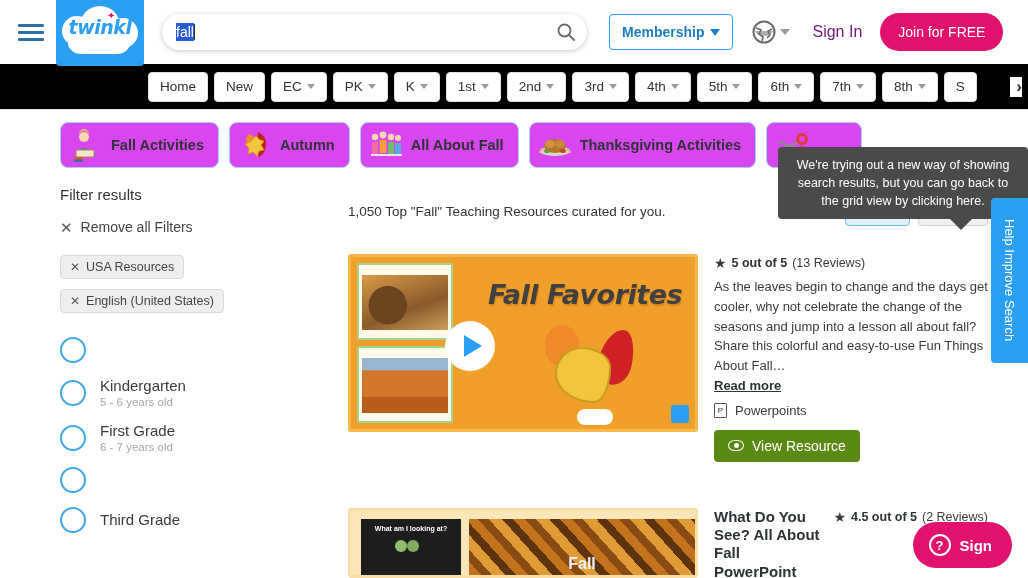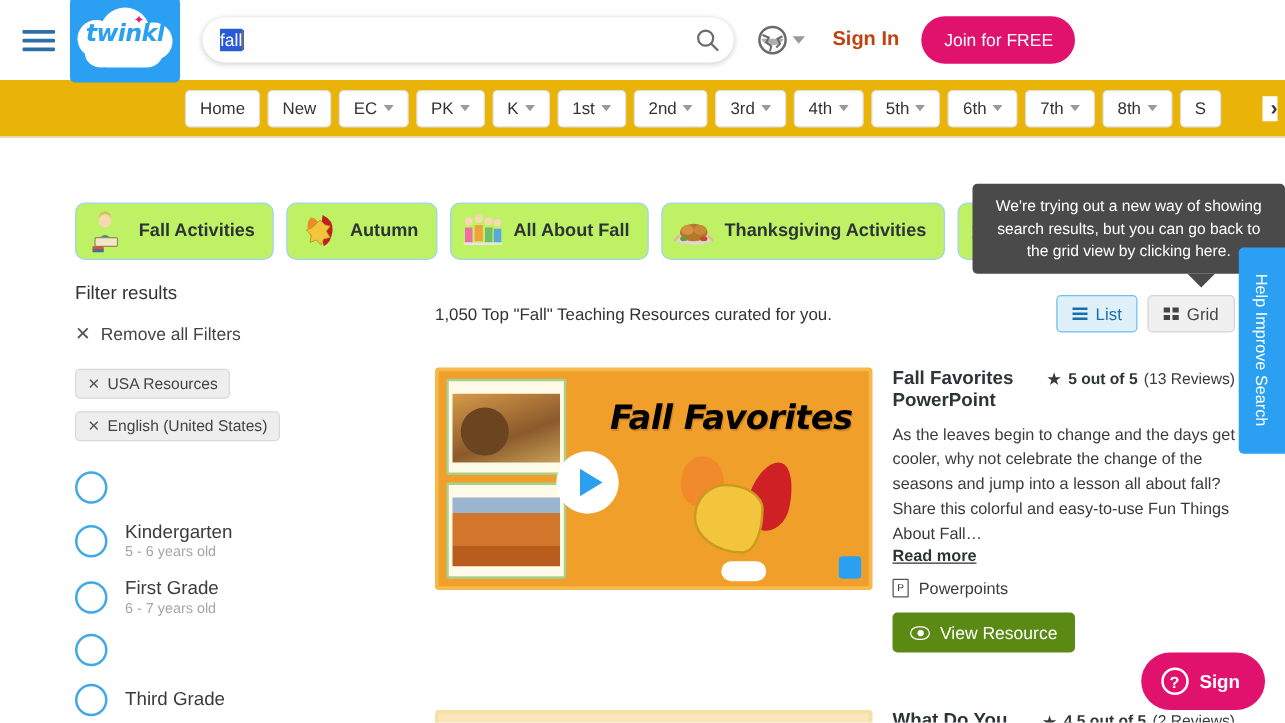--- a/index.html
+++ b/index.html
@@ -86,39 +86,39 @@
     display: flex; align-items: center; gap: 6px;
     color: #1b7fc4; font-weight: bold; font-size: 14px;
     cursor: pointer; background: #fff;
   }
   .globe-wrap { margin-left: 18px; display: flex; align-items: center; gap: 3px; cursor: pointer; }
   .globe { width: 26px; height: 26px; }
   .caret-gray { width:0;height:0;border-left:5px solid transparent;border-right:5px solid transparent;border-top:6px solid #9a9a9a; }
   .caret-blue { width:0;height:0;border-left:5px solid transparent;border-right:5px solid transparent;border-top:7px solid #1b7fc4; }
 
   .signin {
-    margin-left: 22px; color: #c2410c; font-weight: bold; font-size: 16px; cursor: pointer;
+    margin-left: 22px; color: #701a75; font-weight: normal; font-size: 16px; cursor: pointer;
   }
   .join-btn {
     margin-left: 18px; margin-right: 12px;
     background: #e0126e; color: #fff;
     border-radius: 20px;
     height: 38px; padding: 0 18px;
     display: flex; align-items: center;
     font-size: 14px; cursor: pointer;
   }
 
   
   .gradenav {
     position: relative;
     height: 46px;
     display: flex; align-items: center;
     padding-left: 148px;
     gap: 6px;
-    background: #eab308;
+    background: #000000;
     border-bottom: 1px solid #e4e4e4;
     z-index: 20;
   }
   .gnav-item {
     border: 1px solid #e0e0e0;
     border-radius: 4px;
     height: 30px;
     padding: 0 11px;
     display: flex; align-items: center; gap: 5px;
     font-size: 13.5px; color: #333;
@@ -134,28 +134,28 @@
 
   
   .chips {
     display: flex; align-items: center; gap: 10px;
     padding: 12px 0 14px 60px;
     background: #fff;
     position: relative;
     z-index: 5;
   }
   .chip {
-    background: #bef264;
+    background: #d946ef;
     border: 1px solid #9fd3f0;
     border-radius: 8px;
     height: 46px;
     display: flex; align-items: center; gap: 8px;
     padding: 0 14px 0 8px;
     font-size: 14.5px; font-weight: bold; color: #2d3436;
-    cursor: pointer; white-space: nowrap; margin-top: 40px;
+    cursor: pointer; white-space: nowrap;
   }
   .chip .art { width: 34px; height: 34px; flex: 0 0 34px; position: relative; }
 
   
   .tooltip {
     position: absolute;
     left: 778px; top: 147px;
     width: 250px;
     background: #4a4a4a;
     color: #fff;
@@ -225,21 +225,21 @@
   .t1 .leftcol { position: absolute; left: 6px; top: 6px; width: 96px; height: 160px; display:flex; flex-direction:column; gap:6px; }
   .t1 .mini { flex:1; background:#fffbe8; border:2px solid #a8cf8e; border-radius:2px; position:relative; overflow:hidden; }
   .t1 .mini .img1 { position:absolute; left:3px; top:10px; right:3px; bottom:8px; background:
       radial-gradient(circle at 30% 55%, #6b4420 0 28%, transparent 29%),
       linear-gradient(160deg,#d89a4a,#8a5a2b 60%,#caa05a); }
   .t1 .mini .img2 { position:absolute; left:3px; top:10px; right:3px; bottom:8px; background:
       linear-gradient(180deg,#9ab5cf 0 22%, #d1762a 23% 70%, #b85d1e 71%); }
   .t1 .title {
     position: absolute; left: 126px; top: 22px; width: 216px; text-align: center;
     font-family: "DejaVu Sans", sans-serif; font-weight: bold; font-style: italic;
-    font-size: 27px; color: #000000; letter-spacing: -0.5px;
+    font-size: 27px; color: #404040; letter-spacing: -0.5px;
     text-shadow: 1px 2px 0 rgba(160,90,10,.35);
   }
   .t1 .leaves { position:absolute; left: 188px; top: 68px; width: 96px; height: 82px; }
   .t1 .leaf-red { position:absolute; right:2px; top:4px; width:34px; height:56px; background:#cf2026; border-radius:60% 40% 50% 50%/70% 60% 40% 30%; transform: rotate(12deg); }
   .t1 .leaf-or { position:absolute; left:6px; top:0px; width:34px; height:40px; background:#f08a2b; border-radius:50% 50% 40% 40%; }
   .t1 .leaf-yl { position:absolute; left:16px; top:22px; width:56px; height:56px; background:#f2c53d; border:2px solid #c99c1f; border-radius:46% 54% 30% 70%/48% 36% 64% 52%; }
   .t1 .badge { position:absolute; left: 226px; top: 152px; width:36px; height:16px; background:#fff; border-radius:8px; }
   .t1 .wm { position:absolute; right:6px; bottom:6px; width:18px; height:18px; background:#2ba0f2; border-radius:3px; }
   .t1 .play {
     position:absolute; left:94px; top:64px; width:50px; height:50px; border-radius:50%;
@@ -335,20 +335,24 @@
       <div class="search-caret"></div>
       <div class="search-fill"></div>
       <div class="search-icon">
         <svg width="20" height="20" viewBox="0 0 20 20" fill="none" stroke="#6b6b6b" stroke-width="1.8">
           <circle cx="8.5" cy="8.5" r="6"></circle>
             <line x1="13" y1="13" x2="18" y2="18" stroke-linecap="round"></line>
         </svg>
       </div>
     </div>
 
+    <div class="membership-btn">
+      <span>Membership</span>
+      <span class="caret-blue"></span>
+    </div>
 
     <div class="globe-wrap">
       <span class="globe">
         <svg width="26" height="26" viewBox="0 0 26 26">
           <circle cx="13" cy="13" r="10.5" fill="none" stroke="#6b6b6b" stroke-width="2"></circle>
           <path d="M5 9 L10 11 L8 15 L12 18 L11 22 M21 10 L17 12 L19 16 L16 19" fill="none" stroke="#6b6b6b" stroke-width="1.6"></path>
           <path d="M4 12 a9 7 0 0 0 9 5 a9 7 0 0 0 9 -5" fill="#6b6b6b" opacity="0.55"></path>
         </svg>
       </span>
       <span class="caret-gray"></span>
@@ -579,21 +583,20 @@
               <span class="leaf-or"></span>
               <span class="leaf-yl"></span>
           </div>
           <div class="badge"></div>
           <div class="wm"></div>
           <div class="play"></div>
         </div>
 
         <div class="rinfo">
           <div class="rtitle-row">
-            <div class="rtitle">Fall Favorites PowerPoint</div>
             <div class="rating">
               <span class="star-glyph">★</span>
               <b>5 out of 5</b>
               <span>(13 Reviews)</span>
             </div>
           </div>
           <div class="rdesc">As the leaves begin to change and the days get cooler, why not celebrate the change of the seasons and jump into a lesson all about fall? Share this colorful and easy-to-use Fun Things About Fall…</div>
           <span class="readmore">Read more</span>
           <div class="rtype">
             <span class="doc-icon">P</span>

